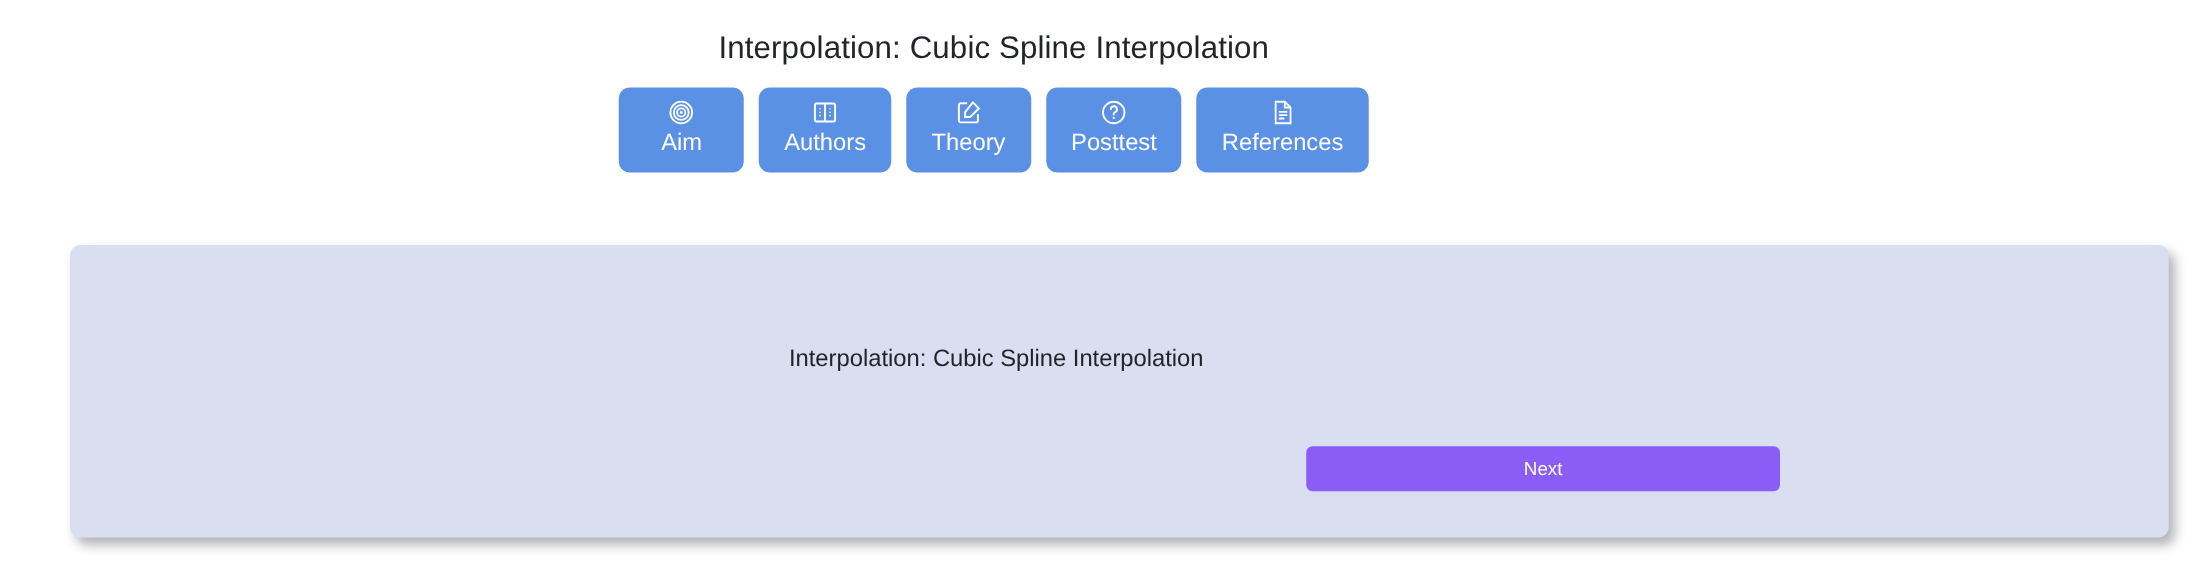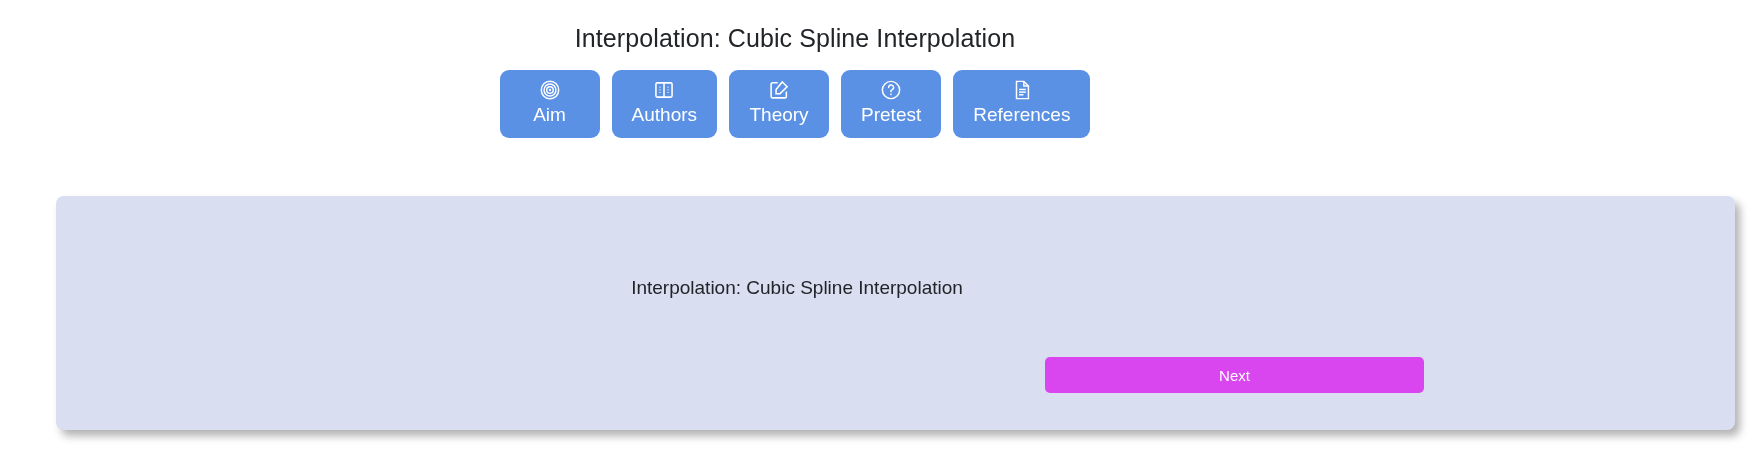--- a/index.html
+++ b/index.html
@@ -107,21 +107,21 @@
     color: #212529;
     white-space: nowrap;
   }
 
   .next-button {
     position: absolute;
     left: 989px;
     top: 161px;
     width: 379px;
     height: 36px;
-    background: #d946ef;
+    background: #8b5cf6;
     border: none;
     border-radius: 5px;
     color: #ffffff;
     font-size: 15px;
     font-family: "Liberation Sans", sans-serif;
     font-weight: 400;
     cursor: pointer;
     display: flex;
     align-items: center;
     justify-content: center;
@@ -177,21 +177,21 @@
 
 
     <button class="nav-btn">
       <span class="nav-icon">
         <svg viewBox="0 0 24 24" fill="none" stroke="#ffffff" stroke-width="1.6">
           <circle cx="12" cy="12" r="9.4"></circle>
           <path d="M9.4 9.2a2.7 2.7 0 1 1 3.5 2.6c-.7.25-.95.8-.95 1.5v.5" stroke-linecap="round"></path>
           <circle cx="12" cy="16.7" r="0.95" fill="#ffffff" stroke="none"></circle>
         </svg>
       </span>
-      <span class="nav-label">Pretest</span>
+      <span class="nav-label">Posttest</span>
     </button>
 
     <button class="nav-btn">
       <span class="nav-icon">
         <svg viewBox="0 0 24 24" fill="none" stroke="#ffffff" stroke-width="1.6">
           <path d="M6 2.6h8l5 5v13.8H6z"></path>
           <path d="M14 2.6v5h5"></path>
           <line x1="8.8" y1="11.4" x2="16.2" y2="11.4"></line>
           <line x1="8.8" y1="14.3" x2="16.2" y2="14.3"></line>
           <line x1="8.8" y1="17.2" x2="13.6" y2="17.2"></line>

